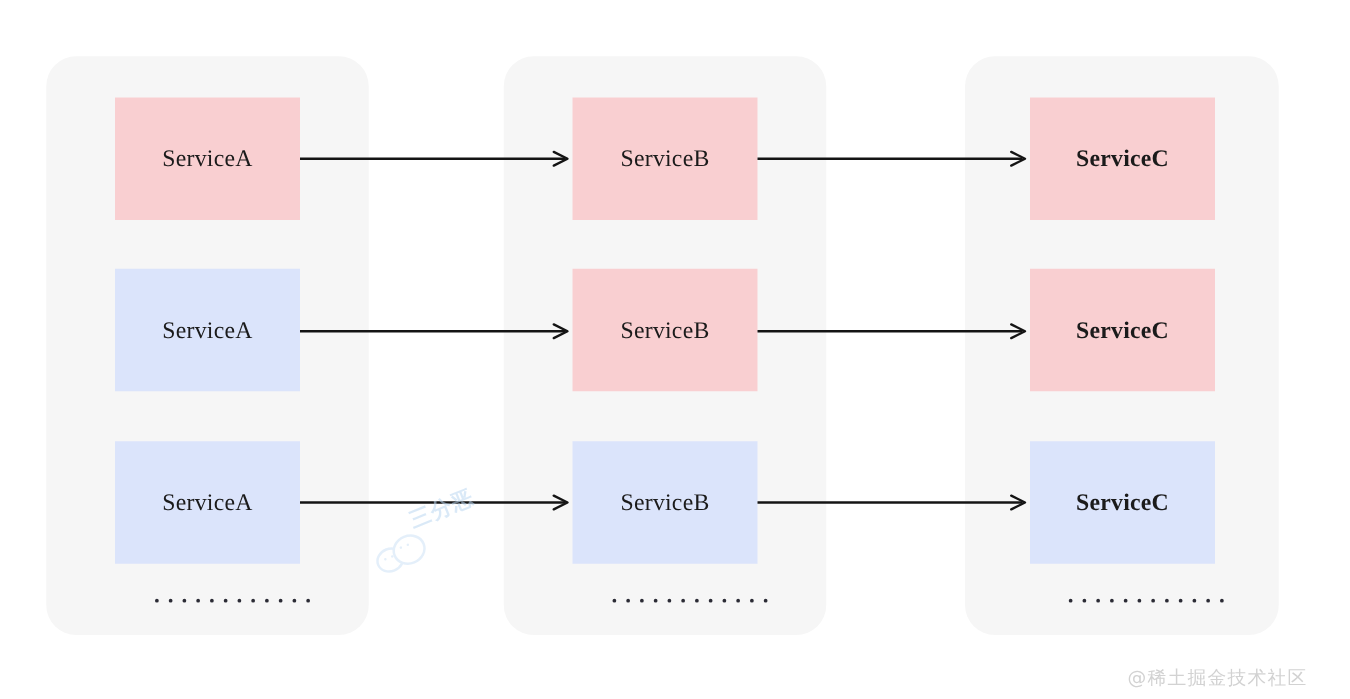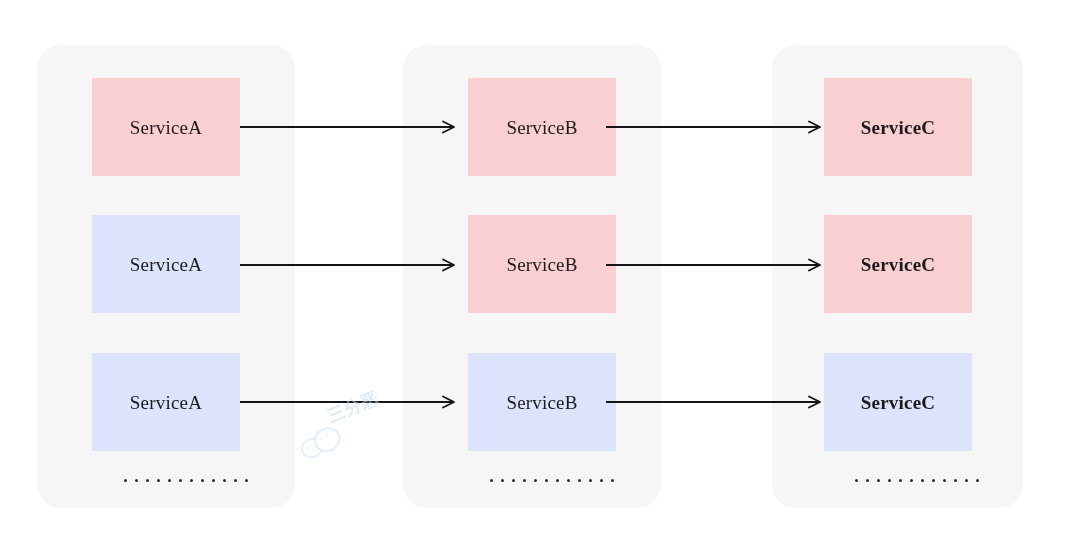--- a/index.html
+++ b/index.html
@@ -50,21 +50,21 @@
     color: #1b1b1b;
     letter-spacing: 0.2px;
     line-height: 1;
     white-space: nowrap;
   }
   .node.pink { background: #f9cfd1; }
   .node.blue { background: #dbe4fb; }
 
   
   .col0 { left: 92px; }
-  .col1 { left: 468px; }
+  .col1 { left: 458px; }
   .col2 { left: 824px; font-weight: bold; }
   
   .row0 { top: 78px; }
   .row1 { top: 215px; }
   .row2 { top: 353px; }
 
   
   .arrow {
     position: absolute;
     height: 14px;
@@ -274,14 +274,15 @@
       <span class="eye e1"></span>
         <span class="eye e2"></span>
     </div>
     <div class="bubble b2">
       <span class="eye e1"></span>
         <span class="eye e2"></span>
     </div>
     <div class="wm-text">三分恶</div>
   </div>
 
+  <div class="wm-juejin">@稀土掘金技术社区</div>
 
 </div>
 
 </body></html>

